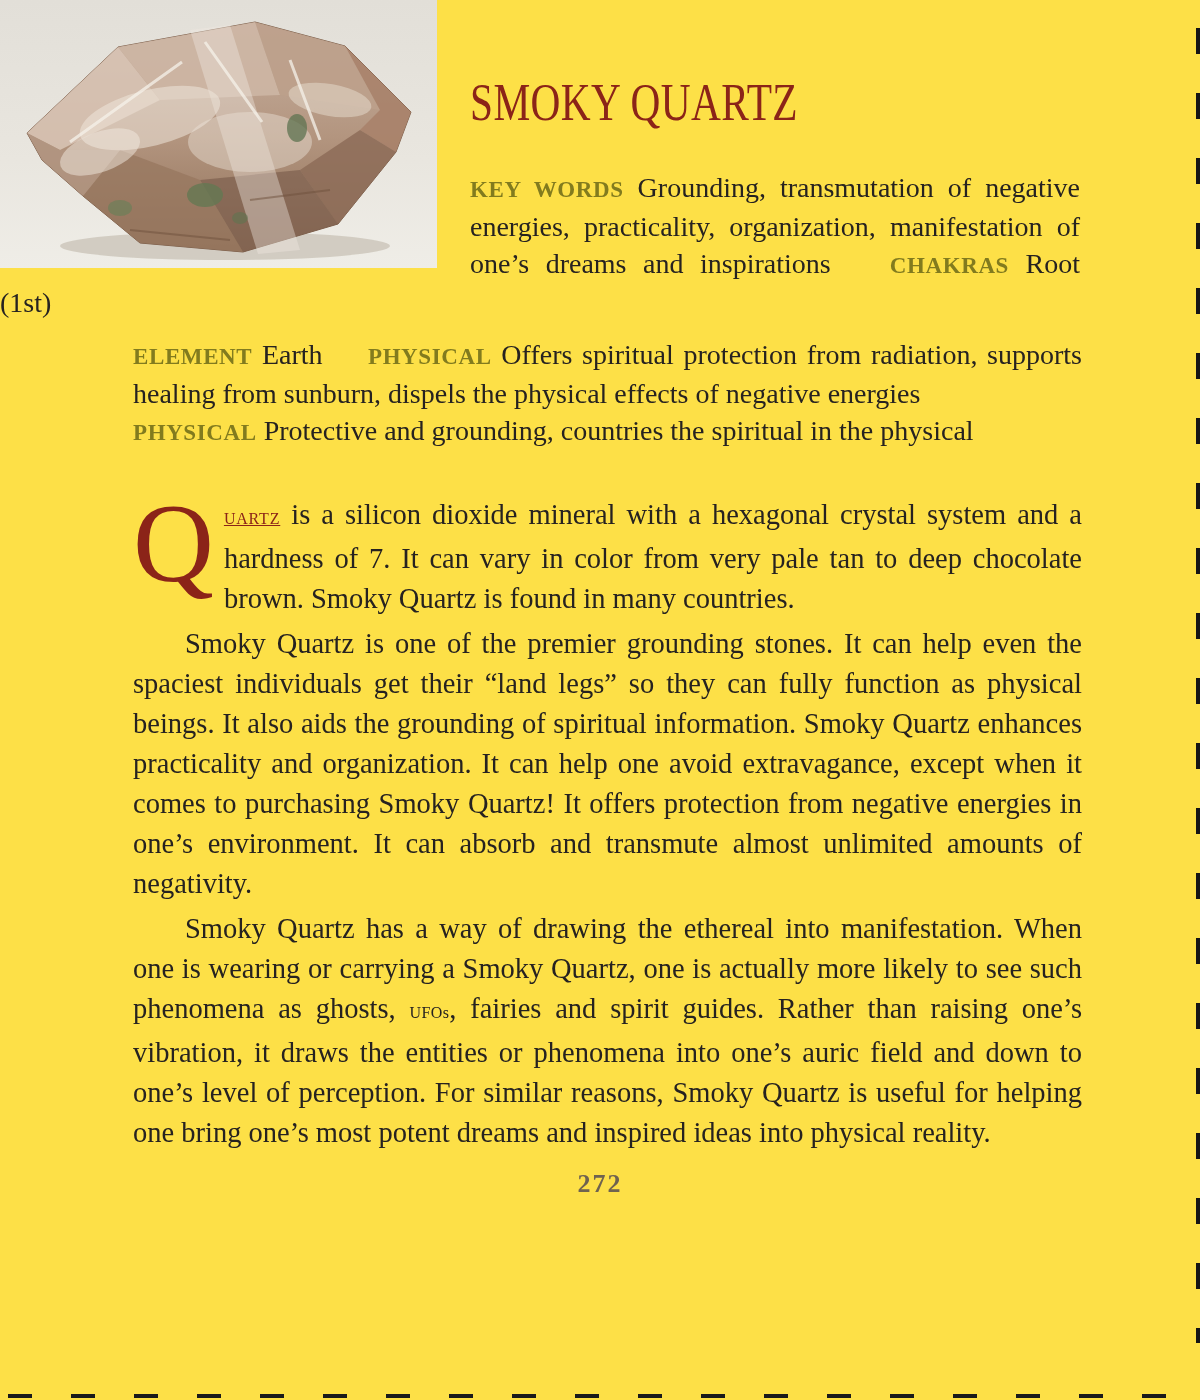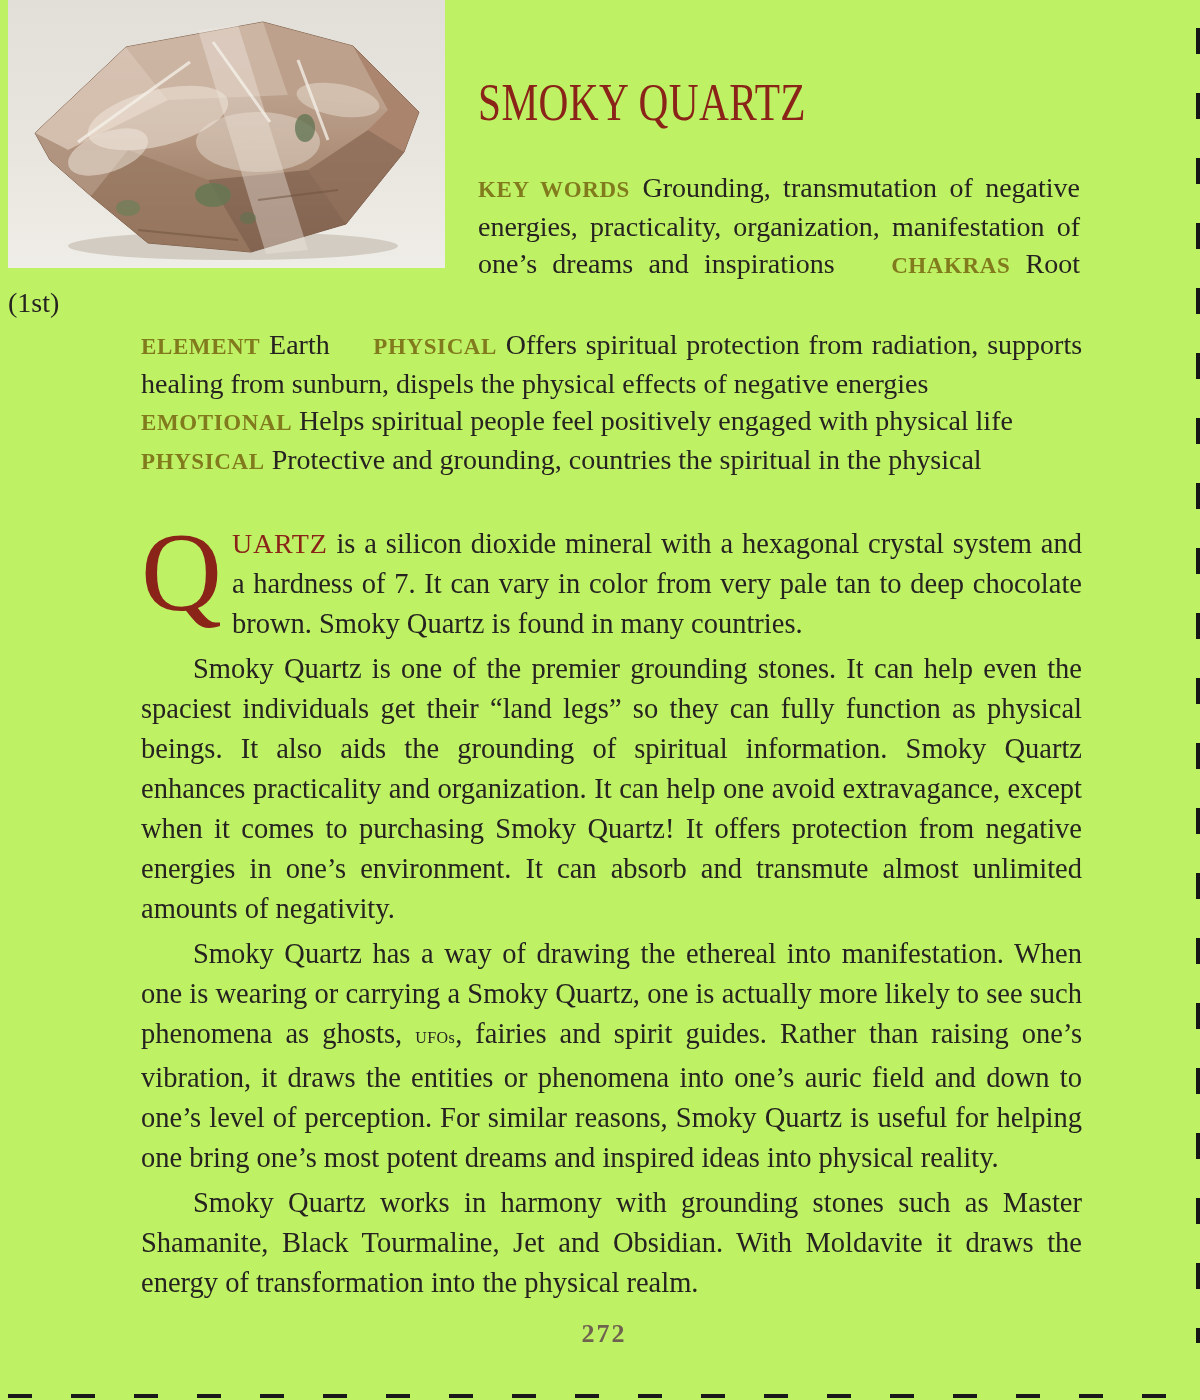--- a/index.html
+++ b/index.html
@@ -7,23 +7,22 @@
   body {
     width: 1200px; height: 1400px;
     background: #ffffff;
     font-family: "Liberation Serif", "DejaVu Serif", serif;
     color: #262220;
     overflow: hidden;
   }
   .page {
     position: relative;
     width: 1200px; height: 1400px;
-    background: #bef264;
+    background: #fde047;
     overflow: hidden;
-    padding-left: 8px;
   }
 
   
   .photo {
     float: left;
     width: 437px; height: 268px;
     margin: 0 33px 12px 0;
   }
   .photo svg { display: block; width: 100%; height: 100%; }
 
@@ -46,21 +45,21 @@
   
   p.attr {
     font-size: 28px;
     line-height: 37px;
     margin: 0;
     text-align: justify;
     color: #262220;
   }
   p.attr-keywords { margin: 40px 120px 0 0; }
   p.attr-full { margin: 0 118px 0 133px; }
-  p.attr-element { margin-top: 5px; }
+  p.attr-element { margin-top: 15px; }
   .label {
     font-weight: 700;
     font-size: 23px;
     color: #827b1e;
     letter-spacing: 0.6px;
   }
   .gap { display: inline-block; width: 26px; }
 
   
   .bodytext {
@@ -75,22 +74,23 @@
   .bodytext p.indent { text-indent: 52px; }
   .dropcap {
     float: left;
     font-size: 112px;
     line-height: 82px;
     color: #8b2418;
     margin: 7px 10px 0 0;
   }
   .redcaps {
     color: #8b2418;
-    font-size: 28px;
+    font-size: 16px;
     letter-spacing: 0.8px;
+    text-decoration: underline;
   }
   .ucsmall { font-size: 16px; letter-spacing: 0.4px; }
 
   
   .pagenum {
     margin-top: 16px;
     text-align: center;
     font-size: 26px;
     font-weight: 700;
     color: #6f6350;
@@ -168,43 +168,36 @@
   </p>
 
   <p class="attr attr-full attr-element">
     <span class="label">ELEMENT</span>
     <span>Earth</span>
     <span class="gap"></span>
     <span class="label">PHYSICAL</span>
     <span>Offers spiritual protection from radiation, supports healing from sunburn, dispels the physical effects of negative energies</span>
   </p>
 
-  <p class="attr attr-full">
-    <span class="label">EMOTIONAL</span>
-    <span>Helps spiritual people feel positively engaged with physical life</span>
-  </p>
 
   <p class="attr attr-full">
     <span class="label">PHYSICAL</span>
     <span>Protective and grounding, countries the spiritual in the physical</span>
   </p>
 
   <div class="bodytext">
     <p>
       <span class="dropcap">Q</span><span class="redcaps">UARTZ</span><span> is a silicon dioxide mineral with a hexagonal crystal system and a hardness of 7. It can vary in color from very pale tan to deep chocolate brown. Smoky Quartz is found in many countries.</span>
     </p>
     <p class="indent">
       <span>Smoky Quartz is one of the premier grounding stones. It can help even the spaciest individuals get their “land legs” so they can fully function as physical beings. It also aids the grounding of spiritual information. Smoky Quartz enhances practicality and organization. It can help one avoid extravagance, except when it comes to purchasing Smoky Quartz! It offers protection from negative energies in one’s environment. It can absorb and transmute almost unlimited amounts of negativity.</span>
     </p>
     <p class="indent">
       <span>Smoky Quartz has a way of drawing the ethereal into manifestation. When one is wearing or carrying a Smoky Quartz, one is actually more likely to see such phenomena as ghosts, </span><span class="ucsmall">UFOs</span><span>, fairies and spirit guides. Rather than raising one’s vibration, it draws the entities or phenomena into one’s auric field and down to one’s level of perception. For similar reasons, Smoky Quartz is useful for helping one bring one’s most potent dreams and inspired ideas into physical reality.</span>
     </p>
-    <p class="indent">
-      <span>Smoky Quartz works in harmony with grounding stones such as Master Shamanite, Black Tourmaline, Jet and Obsidian. With Moldavite it draws the energy of transformation into the physical realm.</span>
-    </p>
   </div>
 
   <div class="pagenum">272</div>
 
   <div class="right-marks"></div>
   <div class="bottom-marks"></div>
 
 </div>
 
 </body></html>

